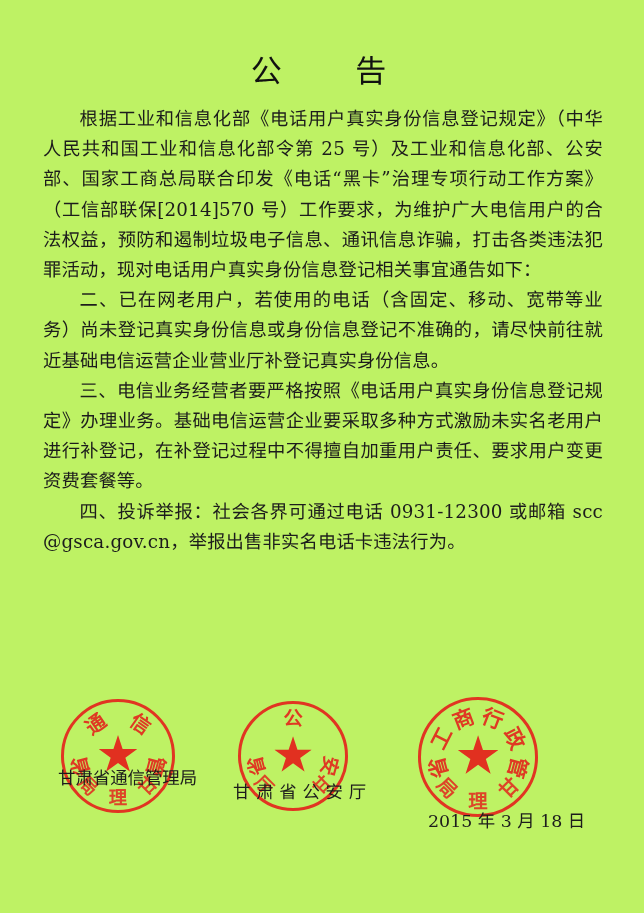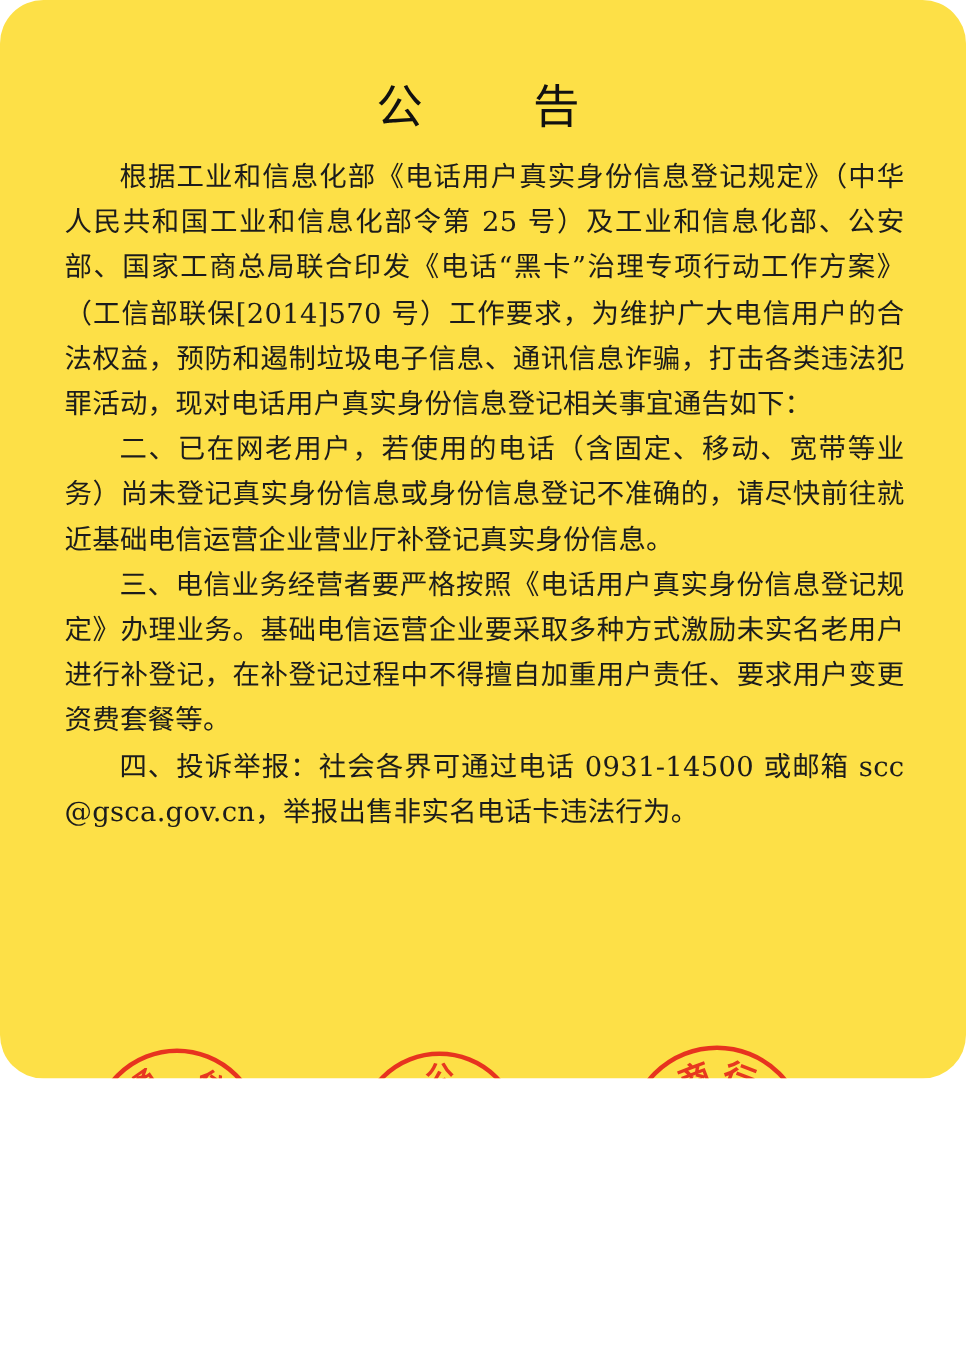--- a/index.html
+++ b/index.html
@@ -4,26 +4,25 @@
 <title>公告</title>
 <style>
   html, body {
     margin: 0;
     padding: 0;
     background: #ffffff;
   }
   #page {
     position: relative;
     width: 644px;
-    height: 719px;
-    background: #fde047;
+    height: 913px;
+    background: #bef264;
     overflow: hidden;
     font-family: "DejaVu Serif", "Liberation Serif", serif;
     color: #1a1a1a;
-    border-radius: 29px;
   }
 
   
   #doc-title {
     position: absolute;
     top: 46px;
     left: 0;
     width: 644px;
     text-align: center;
     font-family: "DejaVu Serif", "Liberation Serif", serif;
@@ -135,21 +134,21 @@
 <body>
 
 <div id="page">
 
   <div id="doc-title">公    告</div>
 
   <div id="body-text">
     <p class="para">根据工业和信息化部《电话用户真实身份信息登记规定》（中华人民共和国工业和信息化部令第 25 号）及工业和信息化部、公安部、国家工商总局联合印发《电话“黑卡”治理专项行动工作方案》（工信部联保[2014]570 号）工作要求，为维护广大电信用户的合法权益，预防和遏制垃圾电子信息、通讯信息诈骗，打击各类违法犯罪活动，现对电话用户真实身份信息登记相关事宜通告如下：</p>
     <p class="para">二、已在网老用户，若使用的电话（含固定、移动、宽带等业务）尚未登记真实身份信息或身份信息登记不准确的，请尽快前往就近基础电信运营企业营业厅补登记真实身份信息。</p>
     <p class="para">三、电信业务经营者要严格按照《电话用户真实身份信息登记规定》办理业务。基础电信运营企业要采取多种方式激励未实名老用户进行补登记，在补登记过程中不得擅自加重用户责任、要求用户变更资费套餐等。</p>
-    <p class="para">四、投诉举报：社会各界可通过电话 0931-14500 或邮箱 scc@gsca.gov.cn，举报出售非实名电话卡违法行为。</p>
+    <p class="para">四、投诉举报：社会各界可通过电话 0931-12300 或邮箱 scc@gsca.gov.cn，举报出售非实名电话卡违法行为。</p>
   </div>
 
   <div class="seal" id="seal-0">
     <div class="ring"></div>
     <div class="star" style="font-size: 41.04px;">★</div>
     <div class="arc-wrap">
         <div class="arc-char" style="font-size: 19.95px; transform: translate(-50%, -50%) rotate(-105deg) translateY(-40.47px) rotate(0deg);">省</div>
         <div class="arc-char" style="font-size: 19.95px; transform: translate(-50%, -50%) rotate(-35deg) translateY(-40.47px) rotate(0deg);">通</div>
         <div class="arc-char" style="font-size: 19.95px; transform: translate(-50%, -50%) rotate(35deg) translateY(-40.47px) rotate(0deg);">信</div>
         <div class="arc-char" style="font-size: 19.95px; transform: translate(-50%, -50%) rotate(105deg) translateY(-40.47px) rotate(0deg);">管</div>

